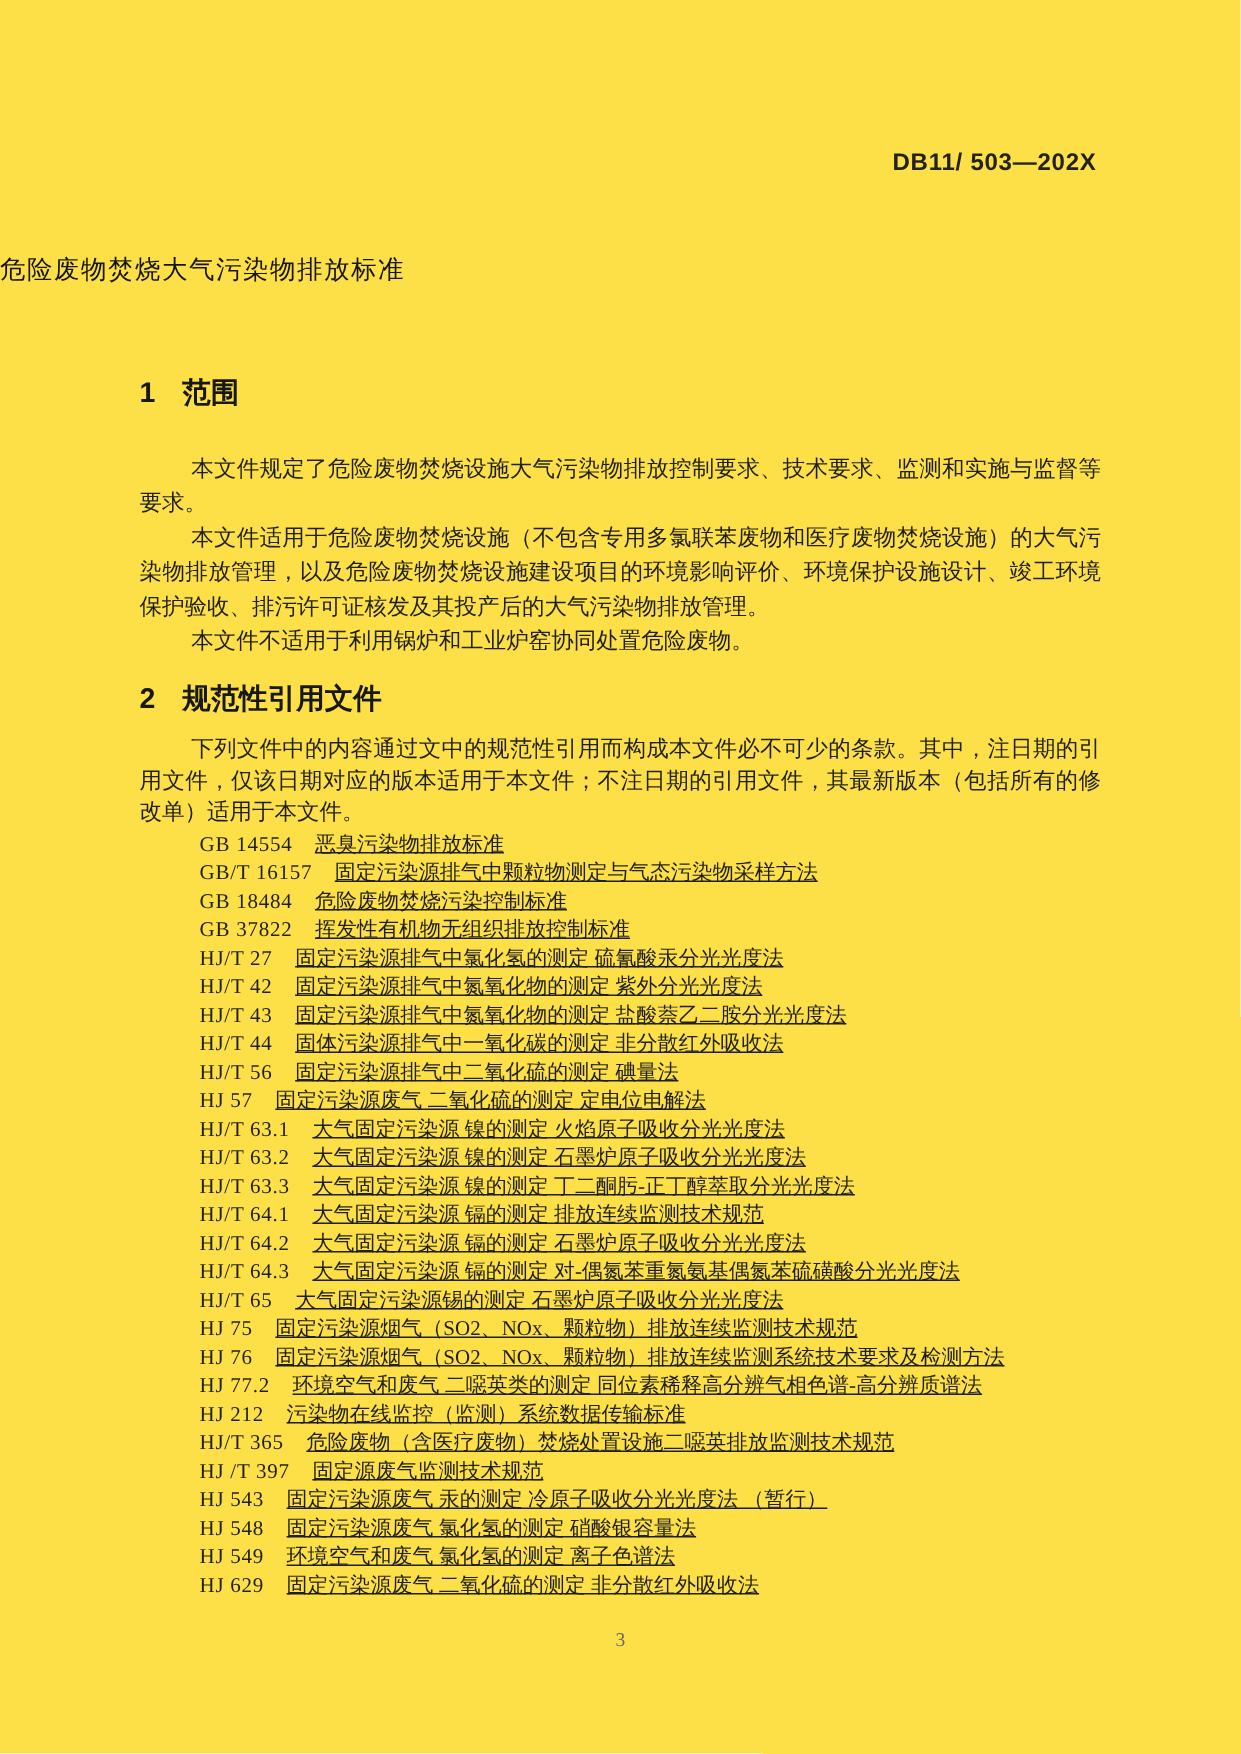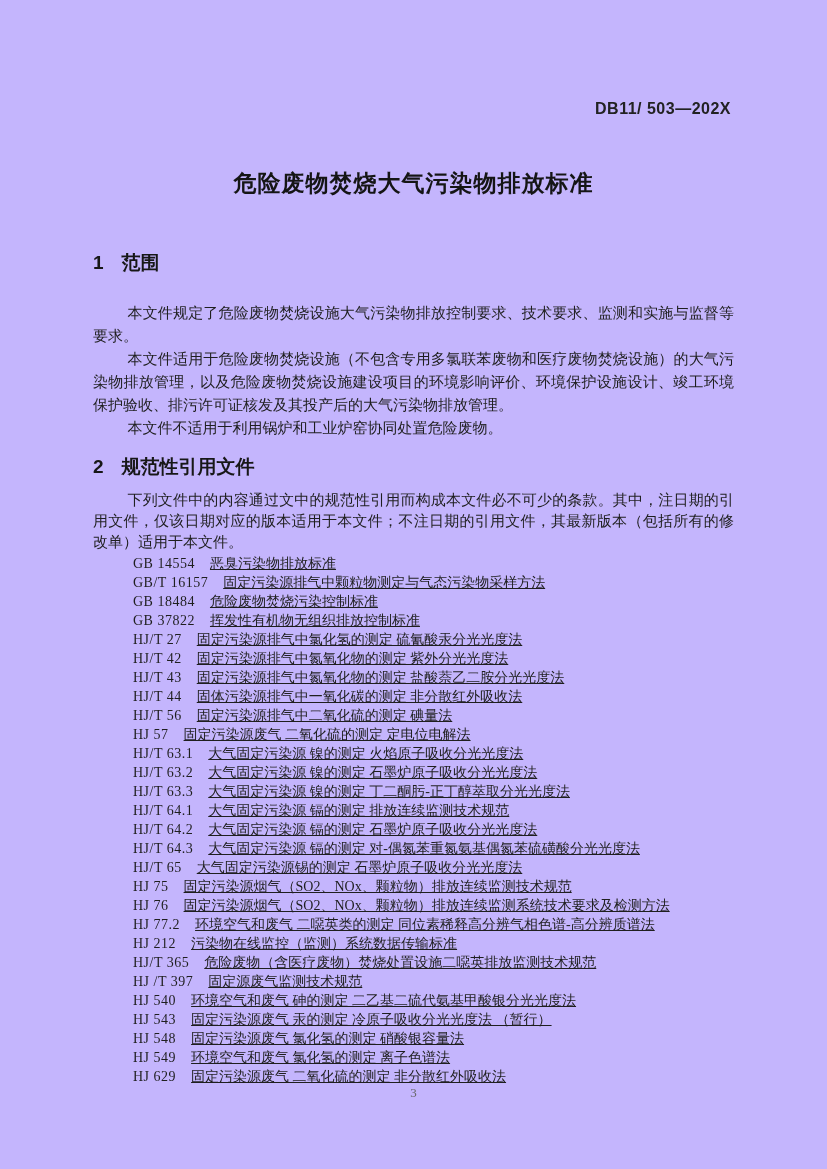--- a/index.html
+++ b/index.html
@@ -1,44 +1,43 @@
 <!DOCTYPE html>
 <html><head>
 <meta charset="utf-8">
 <style>
   html, body { margin: 0; padding: 0; background: #ffffff; }
   .page {
     position: relative;
     width: 827px;
     height: 1169px;
-    background: #c4b5fd;
+    background: #fde047;
     overflow: hidden;
     font-family: "Liberation Serif", "DejaVu Serif", serif;
     color: #1f1f1f;
   }
   .std-code {
     position: absolute;
     top: 100px;
     right: 96px;
     font-family: "Liberation Sans", "DejaVu Sans", sans-serif;
     font-weight: 600;
     font-size: 16px;
     letter-spacing: 0.5px;
     color: #222222;
   }
   .doc-title {
     position: absolute;
     top: 168px;
     left: 0;
     width: 100%;
     margin: 0;
-    text-align: center;
     font-family: "Liberation Sans", "DejaVu Sans", sans-serif;
-    font-weight: bold;
-    font-size: 23px;
+    font-weight: normal;
+    font-size: 17px;
     letter-spacing: 1px;
     color: #151515;
   }
   .content {
     position: absolute;
     top: 252px;
     left: 93px;
     width: 641px;
   }
   .sec-heading {
@@ -205,23 +204,20 @@
         </li>
 
         <li>
           <span class="ref-code">HJ/T 365</span><span class="ref-title">危险废物（含医疗废物）焚烧处置设施二噁英排放监测技术规范</span>
         </li>
 
         <li>
           <span class="ref-code">HJ /T 397</span><span class="ref-title">固定源废气监测技术规范</span>
         </li>
 
-        <li>
-          <span class="ref-code">HJ 540</span><span class="ref-title">环境空气和废气 砷的测定 二乙基二硫代氨基甲酸银分光光度法</span>
-        </li>
 
         <li>
           <span class="ref-code">HJ 543</span><span class="ref-title">固定污染源废气 汞的测定 冷原子吸收分光光度法 （暂行）</span>
         </li>
 
         <li>
           <span class="ref-code">HJ 548</span><span class="ref-title">固定污染源废气 氯化氢的测定 硝酸银容量法</span>
         </li>
 
         <li>

